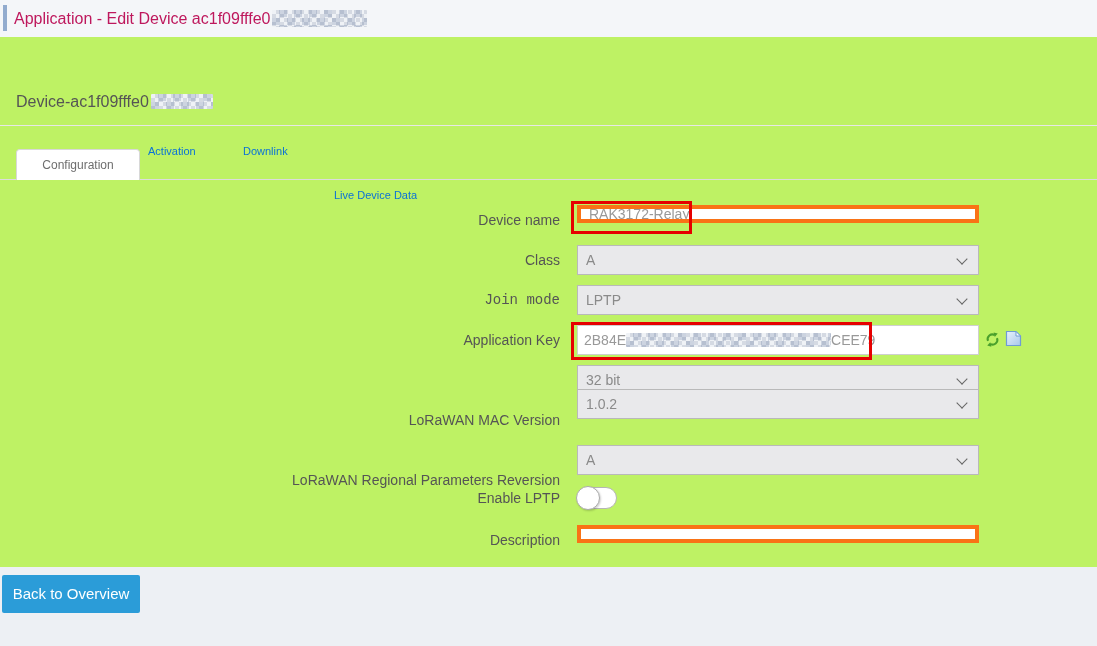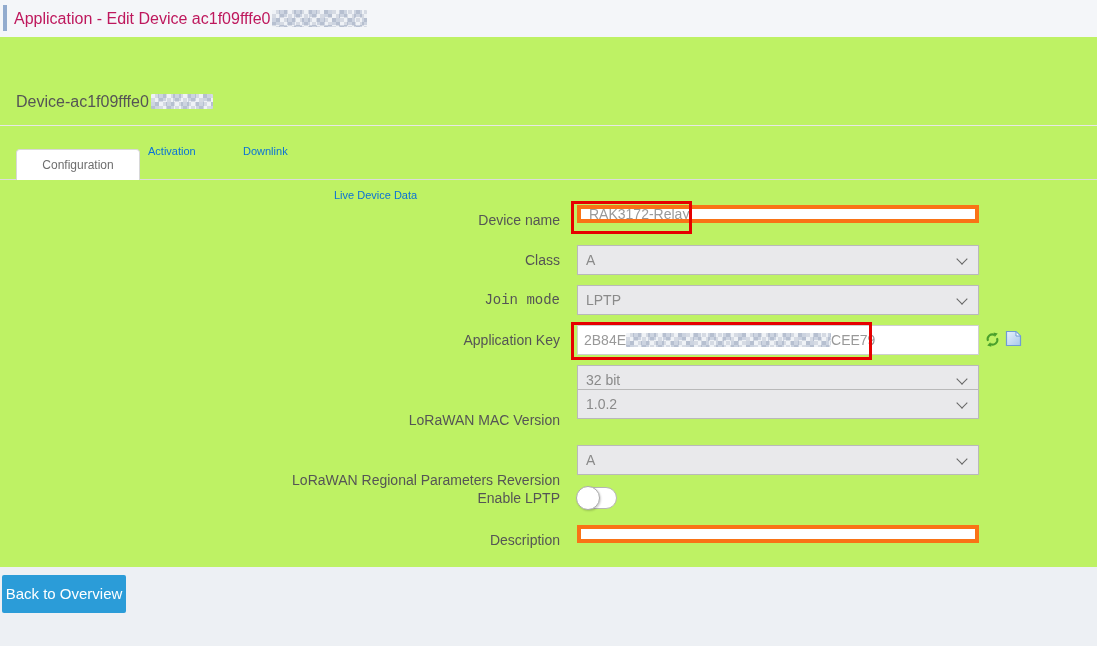--- a/index.html
+++ b/index.html
@@ -119,21 +119,21 @@
     border:1.5px solid #ababab; border-radius:50%; background:#fff;
     box-shadow:1px 1px 2px rgba(0,0,0,0.18);
   }
 
   
   .footer {
     position:absolute; top:567px; left:0; width:1097px; height:79px;
     background:#edf0f4;
   }
   .back-button {
-    position:absolute; left:2px; top:8px; width:124px; height:38px;
+    position:absolute; left:2px; top:8px; width:138px; height:38px;
     background:#2b9cd8; color:#fff; font-size:15px; text-align:center;
     line-height:38px; border:none; border-radius:2px; cursor:pointer;
     font-family:"Liberation Sans","DejaVu Sans",sans-serif;
   }
 </style>
 </head>
 <body>
 
 <div id="page">
 

